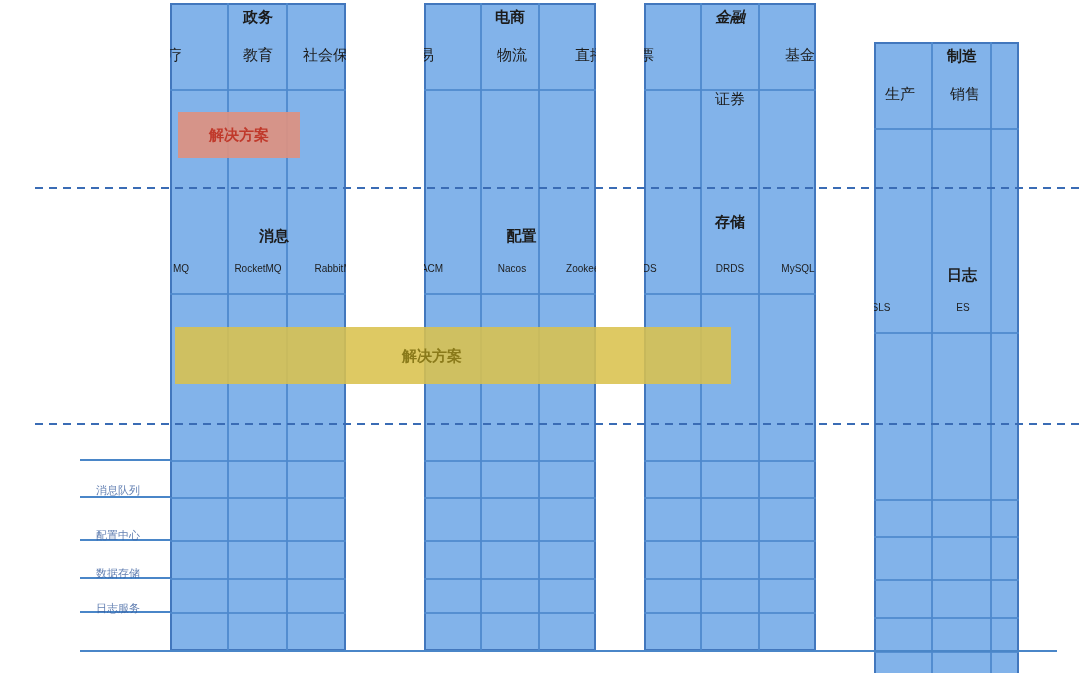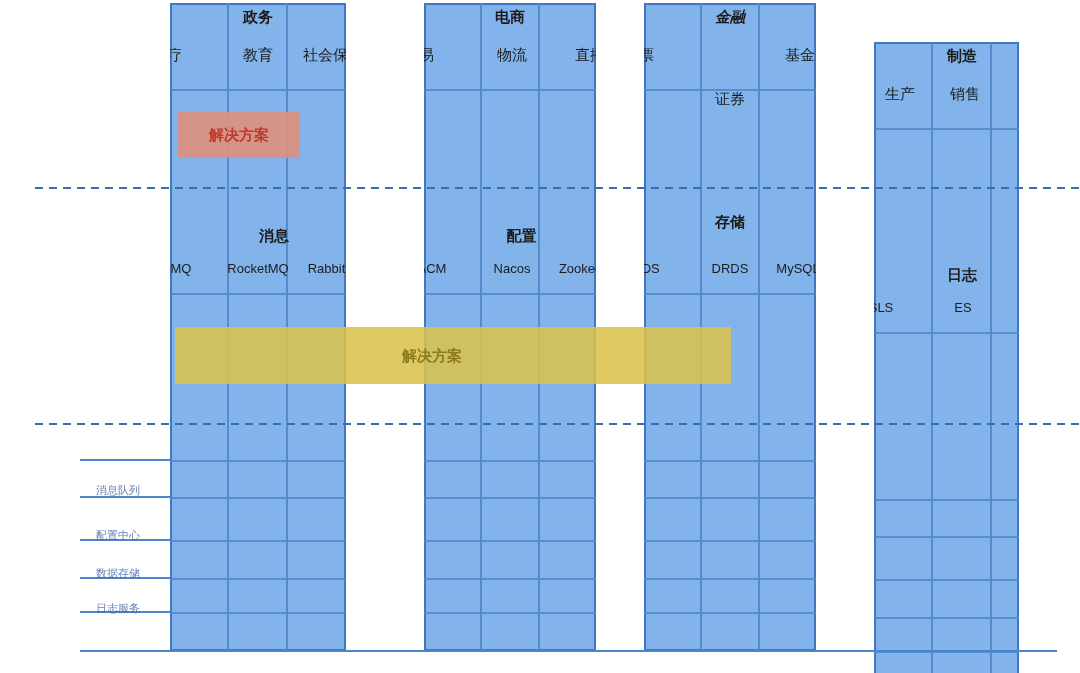--- a/index.html
+++ b/index.html
@@ -13,21 +13,21 @@
     box-shadow:inset 0 0 0 2px var(--band_border);
     overflow:hidden;
   }
   .vline{position:absolute;top:0;bottom:0;width:2px;background:var(--grid_line);opacity:.9;}
   .hline{position:absolute;left:0;right:0;height:2px;background:var(--grid_line);opacity:.85;}
 
   
   .t{
     position:absolute;transform:translateX(-50%);
     white-space:nowrap;line-height:20px;
-    font-size:13px;font-weight:500;color:var(--text);
+    font-size:10px;font-weight:500;color:var(--text);
   }
   .t.cjk{font-size:15px;}
   .t.hd{font-size:15px;font-weight:700;}
 
   
   .pink{position:absolute;left:8px;top:109px;width:122px;height:46px;}
   .pink .bg{position:absolute;inset:0;background:var(--pink_fill);opacity:.92;}
   .pink .lbl{
     position:absolute;left:50%;top:50%;transform:translate(-50%,-50%);
     font-size:15px;font-weight:600;color:var(--pink_text);white-space:nowrap;

